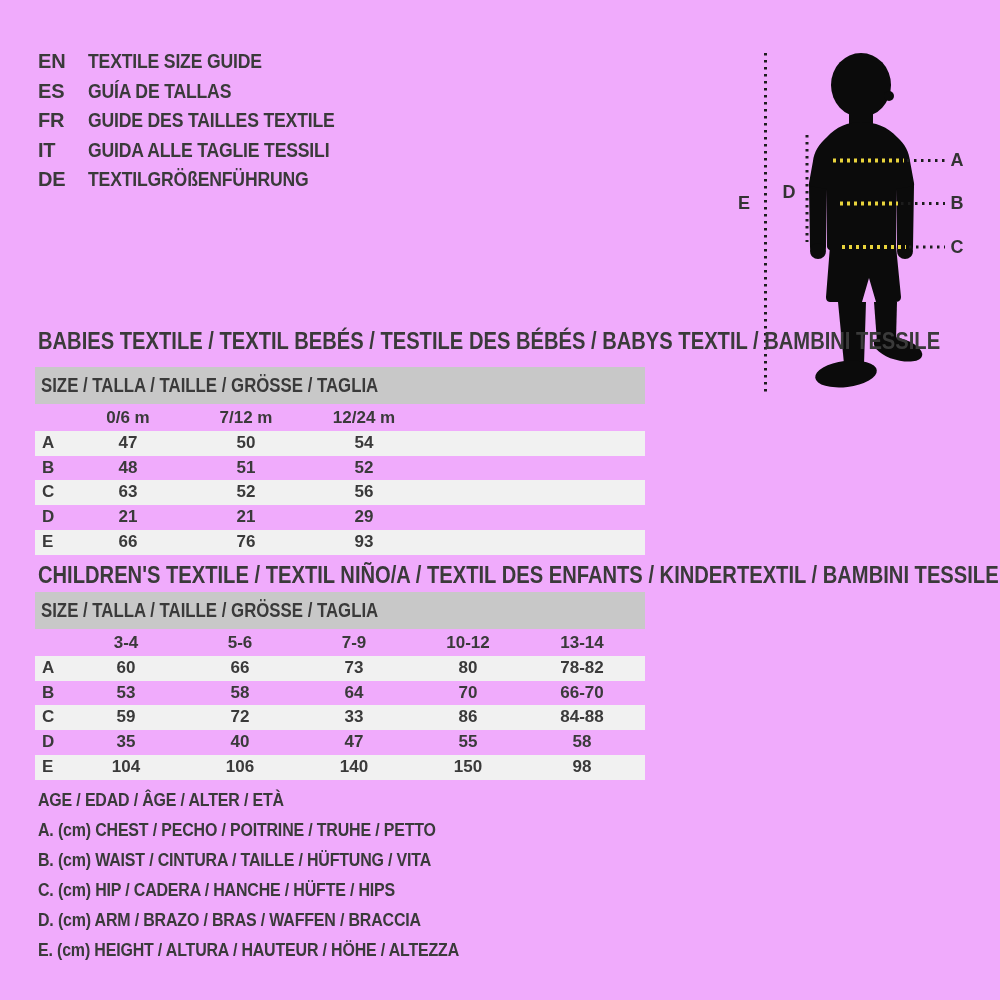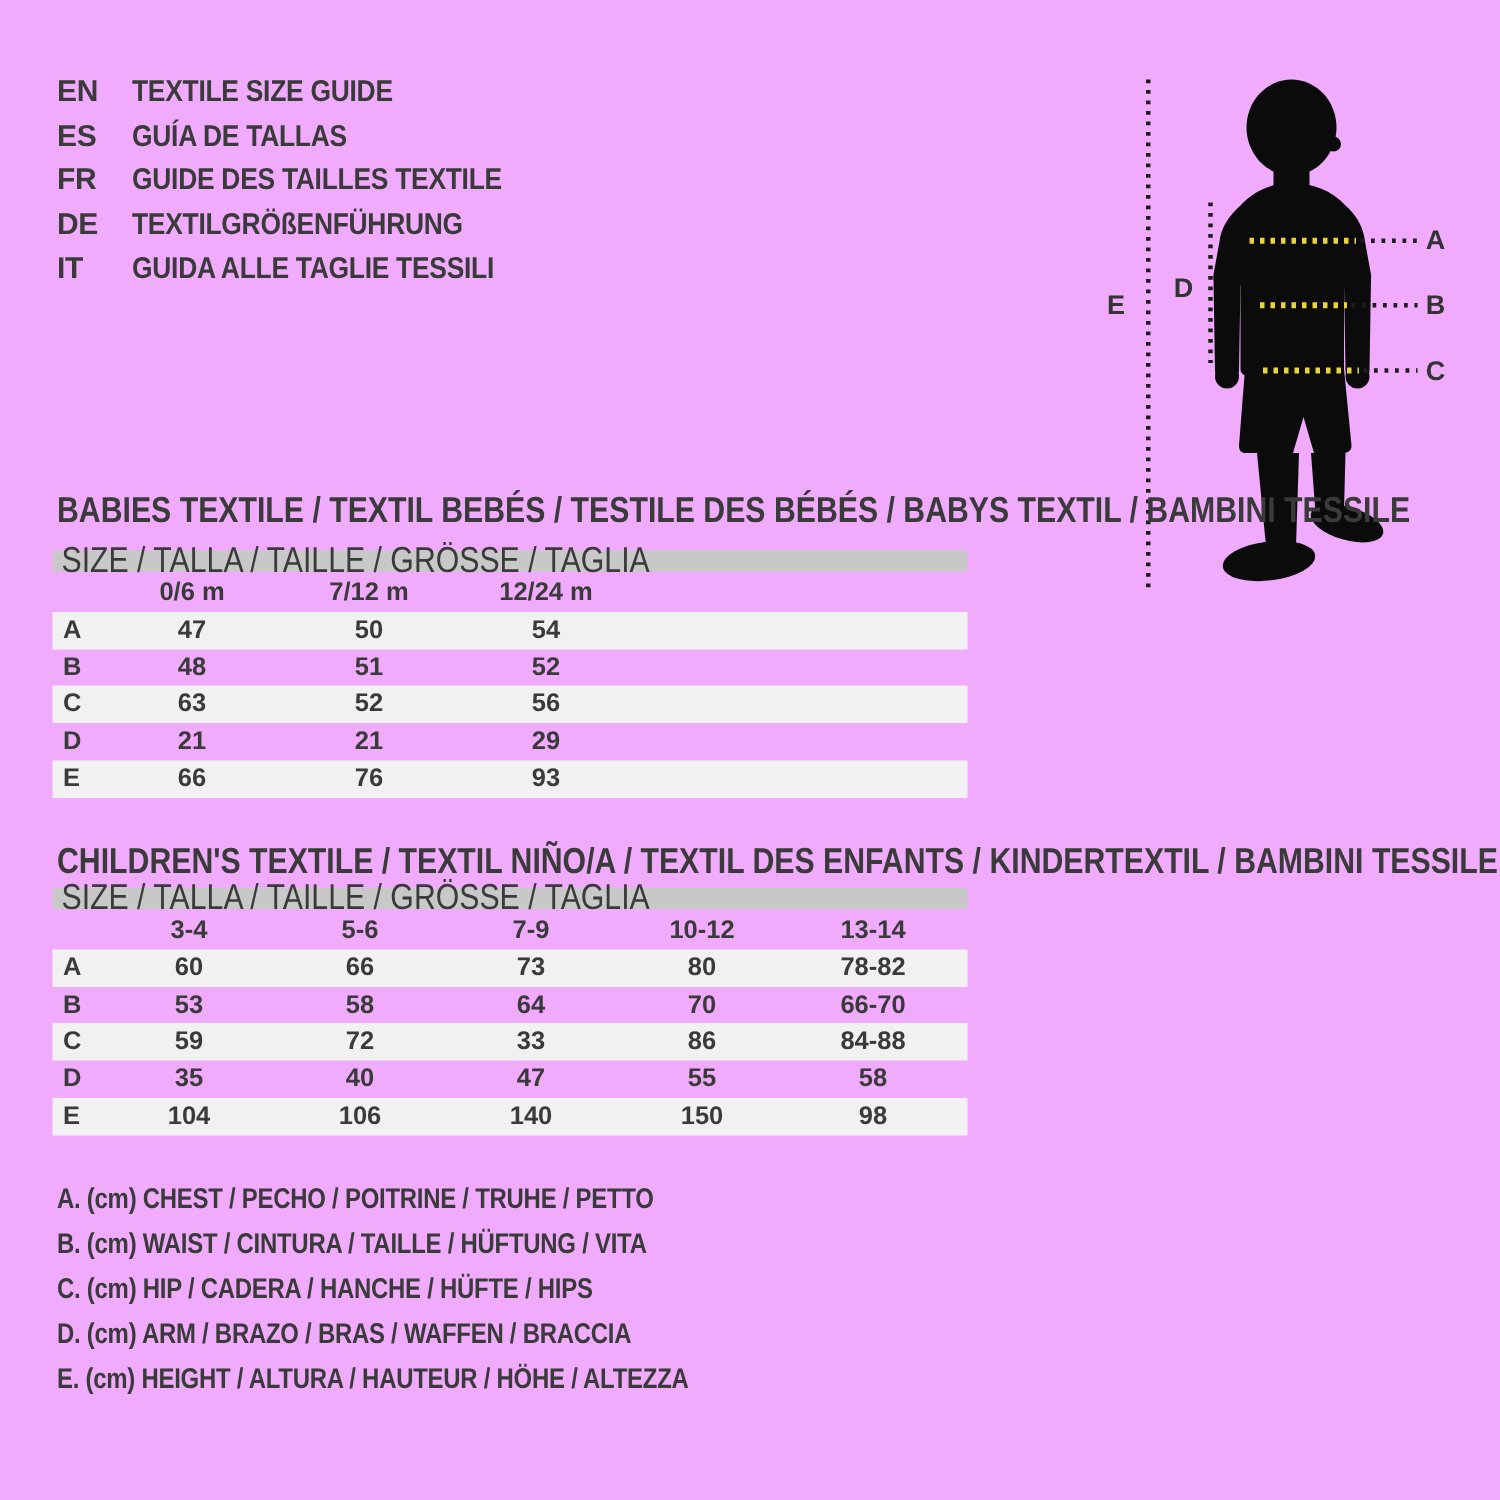--- a/index.html
+++ b/index.html
@@ -13,22 +13,22 @@
   
   .lang-block{position:absolute;left:38px;top:47px;}
   .lang-row{display:flex;align-items:center;height:29.5px;font-size:20px;font-weight:bold;letter-spacing:-0.2px;}
   .lang-code{width:50px;flex:0 0 50px;}
 
   
   .heading{position:absolute;left:38px;font-size:24px;font-weight:bold;height:22px;line-height:22px;text-align:center;}
 
   
   .size-table{position:absolute;left:35px;width:610px;font-size:17px;}
-  .size-bar{height:14px;background:#c8c8c8;display:flex;align-items:center;padding-left:6px;
-            font-size:24px;font-weight:normal;color:#3a3a3a;margin-bottom:2px;}
+  .size-bar{height:37px;background:#c8c8c8;display:flex;align-items:center;padding-left:6px;
+            font-size:20px;font-weight:bold;color:#3a3a3a;margin-bottom:2px;}
   .trow{display:flex;align-items:flex-start;height:24.8px;font-weight:bold;}
   .trow.stripe{background:#f1f1f1;}
   .tcell{text-align:center;line-height:24.8px;}
   .tcell.rowlabel{width:34px;flex:0 0 34px;text-align:left;padding-left:7px;box-sizing:border-box;}
   .tcell.filler{flex:1;}
   [data-table="babies"] .tcell.val{width:118px;flex:0 0 118px;}
   [data-table="children"] .tcell.val{width:114px;flex:0 0 114px;}
 
   
   .legend{position:absolute;left:38px;top:785px;}
@@ -50,26 +50,26 @@
     </div>
     <div class="lang-row">
       <span class="lang-code">ES</span>
       <span class="cond90">GUÍA DE TALLAS</span>
     </div>
     <div class="lang-row">
       <span class="lang-code">FR</span>
       <span class="cond90">GUIDE DES TAILLES TEXTILE</span>
     </div>
     <div class="lang-row">
+      <span class="lang-code">IT</span>
+      <span class="cond90">GUIDA ALLE TAGLIE TESSILI</span>
+    </div>
+    <div class="lang-row">
       <span class="lang-code">DE</span>
       <span class="cond90">TEXTILGRÖßENFÜHRUNG</span>
-    </div>
-    <div class="lang-row">
-      <span class="lang-code">IT</span>
-      <span class="cond90">GUIDA ALLE TAGLIE TESSILI</span>
     </div>
   </div>
 
   <svg class="figure" viewBox="0 0 300 360" aria-hidden="true">
 
     <g fill="#0b0b0b">
       <ellipse cx="161" cy="45" rx="30" ry="32"></ellipse>
       <circle cx="189" cy="56" r="5"></circle>
       <rect x="149" y="64" width="24" height="22"></rect>
       <path d="M127,97 C136,87 148,82 161,82 C175,82 188,87 197,97 C205,104 209,112 210,121
@@ -215,20 +215,23 @@
         <div class="tcell val">106</div>
         <div class="tcell val">140</div>
         <div class="tcell val">150</div>
         <div class="tcell val">98</div>
         <div class="tcell filler"></div>
       </div>
     </div>
 
   <div class="legend">
     <div class="legend-line">
+      <span class="cond">AGE / EDAD / ÂGE / ALTER / ETÀ</span>
+    </div>
+    <div class="legend-line">
       <span class="cond">A. (cm) CHEST / PECHO / POITRINE / TRUHE / PETTO</span>
     </div>
     <div class="legend-line">
       <span class="cond">B. (cm) WAIST / CINTURA / TAILLE / HÜFTUNG / VITA</span>
     </div>
     <div class="legend-line">
       <span class="cond">C. (cm) HIP / CADERA / HANCHE / HÜFTE / HIPS</span>
     </div>
     <div class="legend-line">
       <span class="cond">D. (cm) ARM / BRAZO / BRAS / WAFFEN / BRACCIA</span>

